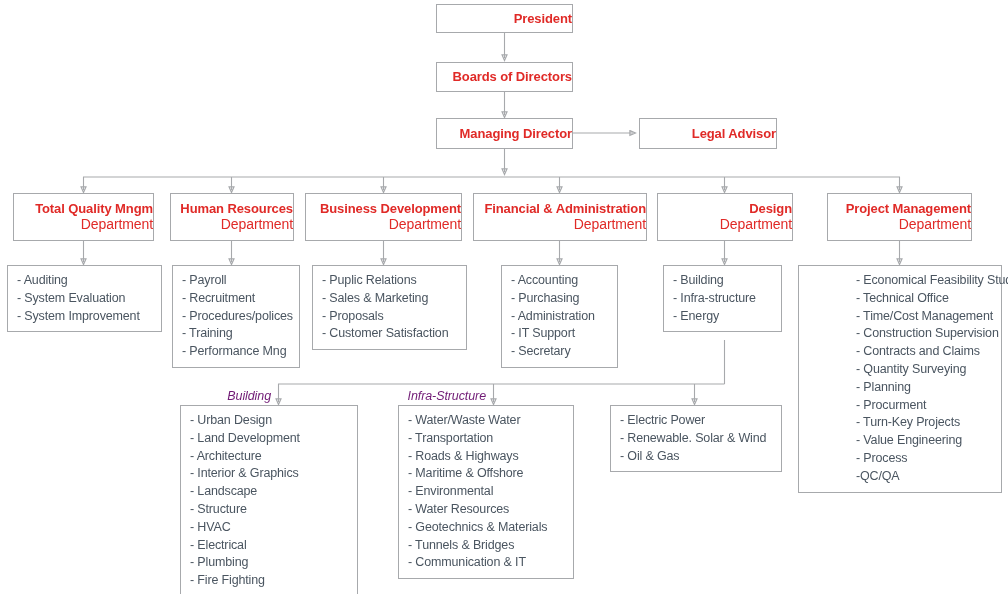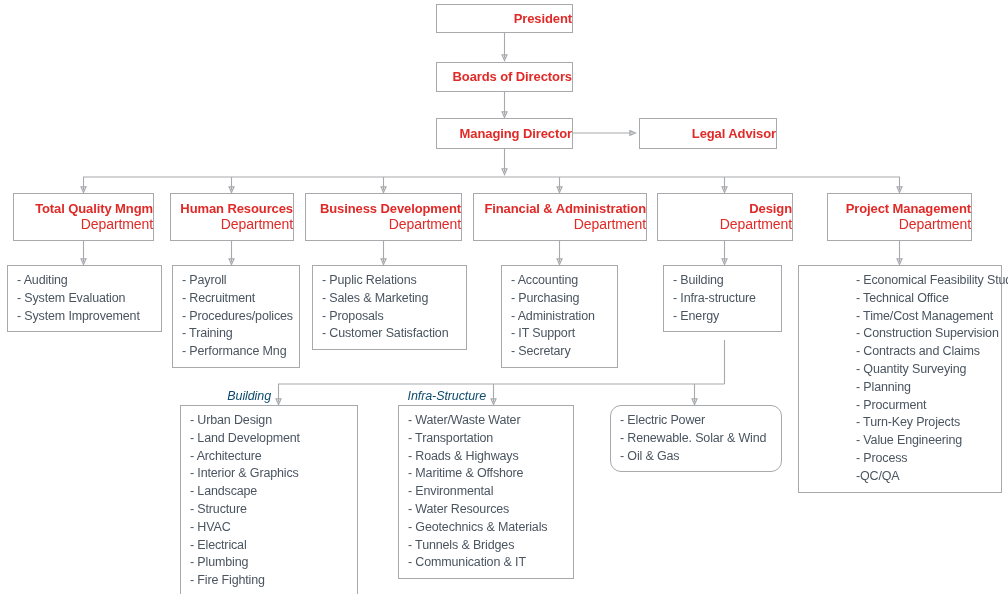--- a/index.html
+++ b/index.html
@@ -60,21 +60,21 @@
   }
   .listbox .li {
     white-space: nowrap;
     padding-left: 9px;
     letter-spacing: -0.15px;
   }
   .cat-label {
     position: absolute;
     font-size: 12.5px;
     font-style: italic;
-    color: #0c4a6e;
+    color: #701a75;
     white-space: nowrap;
     text-align: right;
     letter-spacing: -0.1px;
   }
   svg.wires {
     position: absolute;
     left: 0; top: 0;
     width: 1008px;
     height: 594px;
     pointer-events: none;
@@ -246,19 +246,19 @@
     <div class="li">- Transportation</div>
     <div class="li">- Roads &amp; Highways</div>
     <div class="li">- Maritime &amp; Offshore</div>
     <div class="li">- Environmental</div>
     <div class="li">- Water Resources</div>
     <div class="li">- Geotechnics &amp; Materials</div>
     <div class="li">- Tunnels &amp; Bridges</div>
     <div class="li">- Communication &amp; IT</div>
   </div>
 
-  <div class="listbox" style="left:610px; top:405px; width:172px;border-radius:11px;">
+  <div class="listbox" style="left:610px; top:405px; width:172px;">
     <div class="li">- Electric Power</div>
     <div class="li">- Renewable. Solar &amp; Wind</div>
     <div class="li">- Oil &amp; Gas</div>
   </div>
 
 </div>
 
 </body></html>

